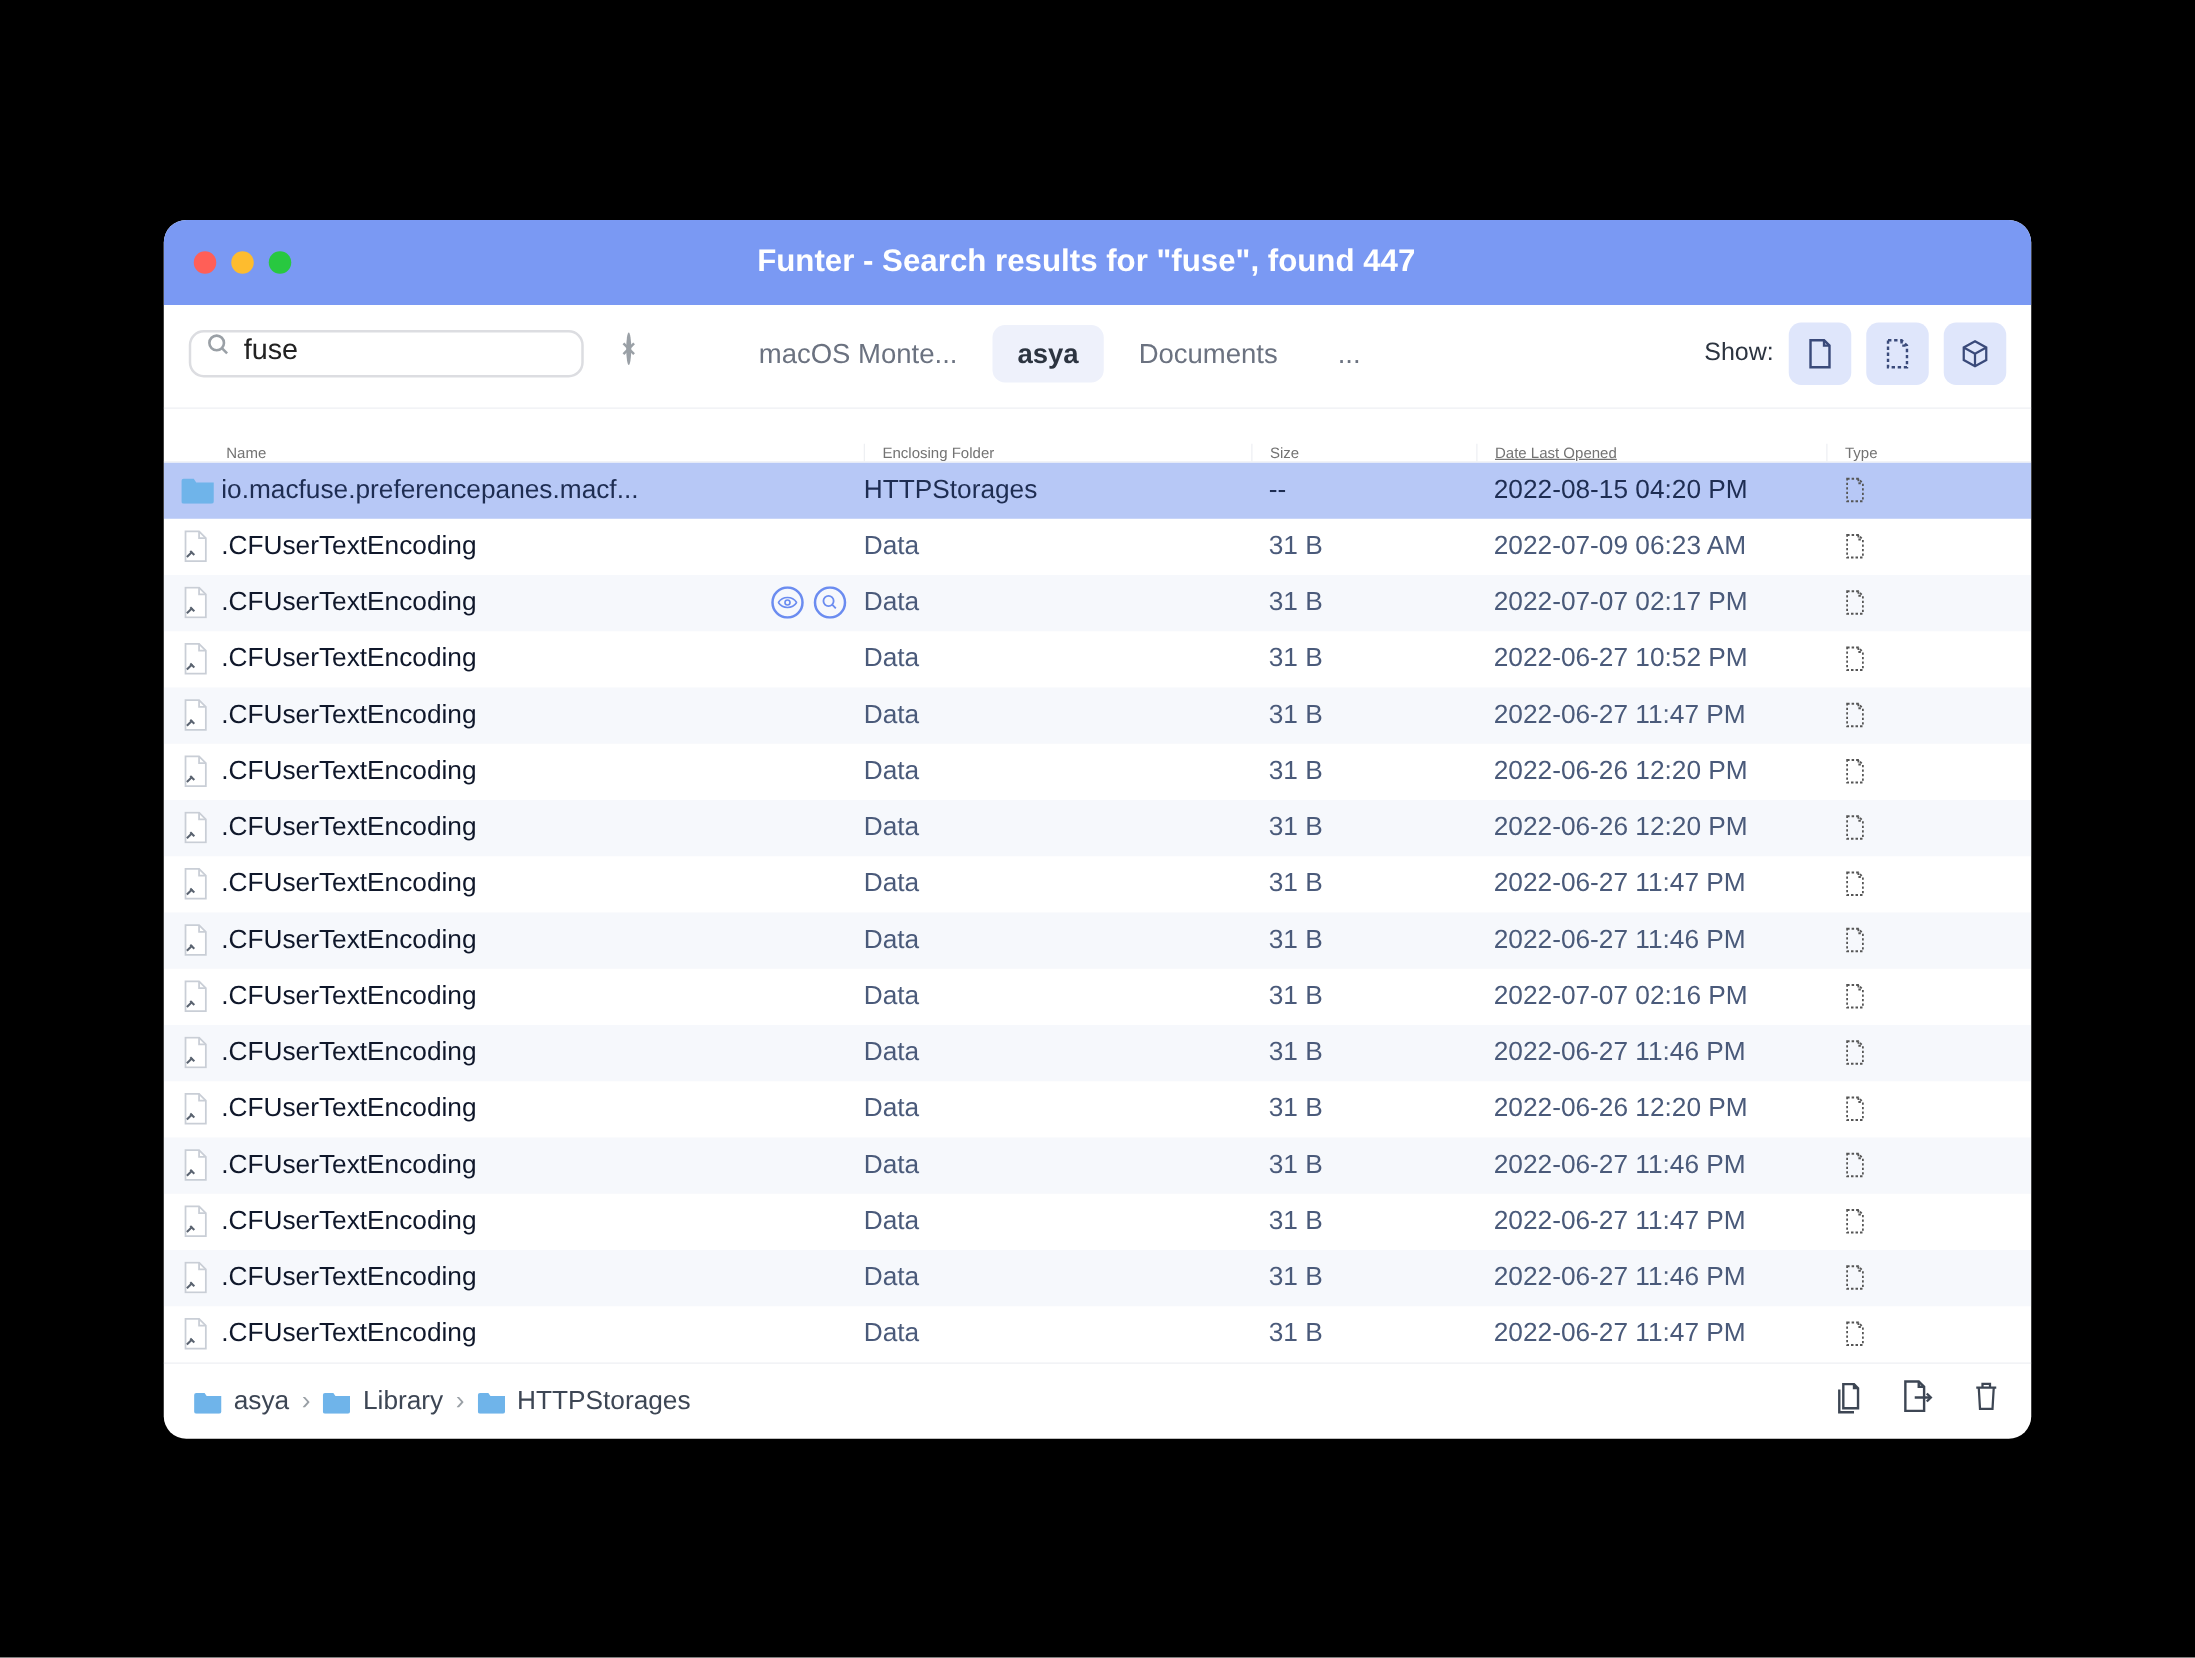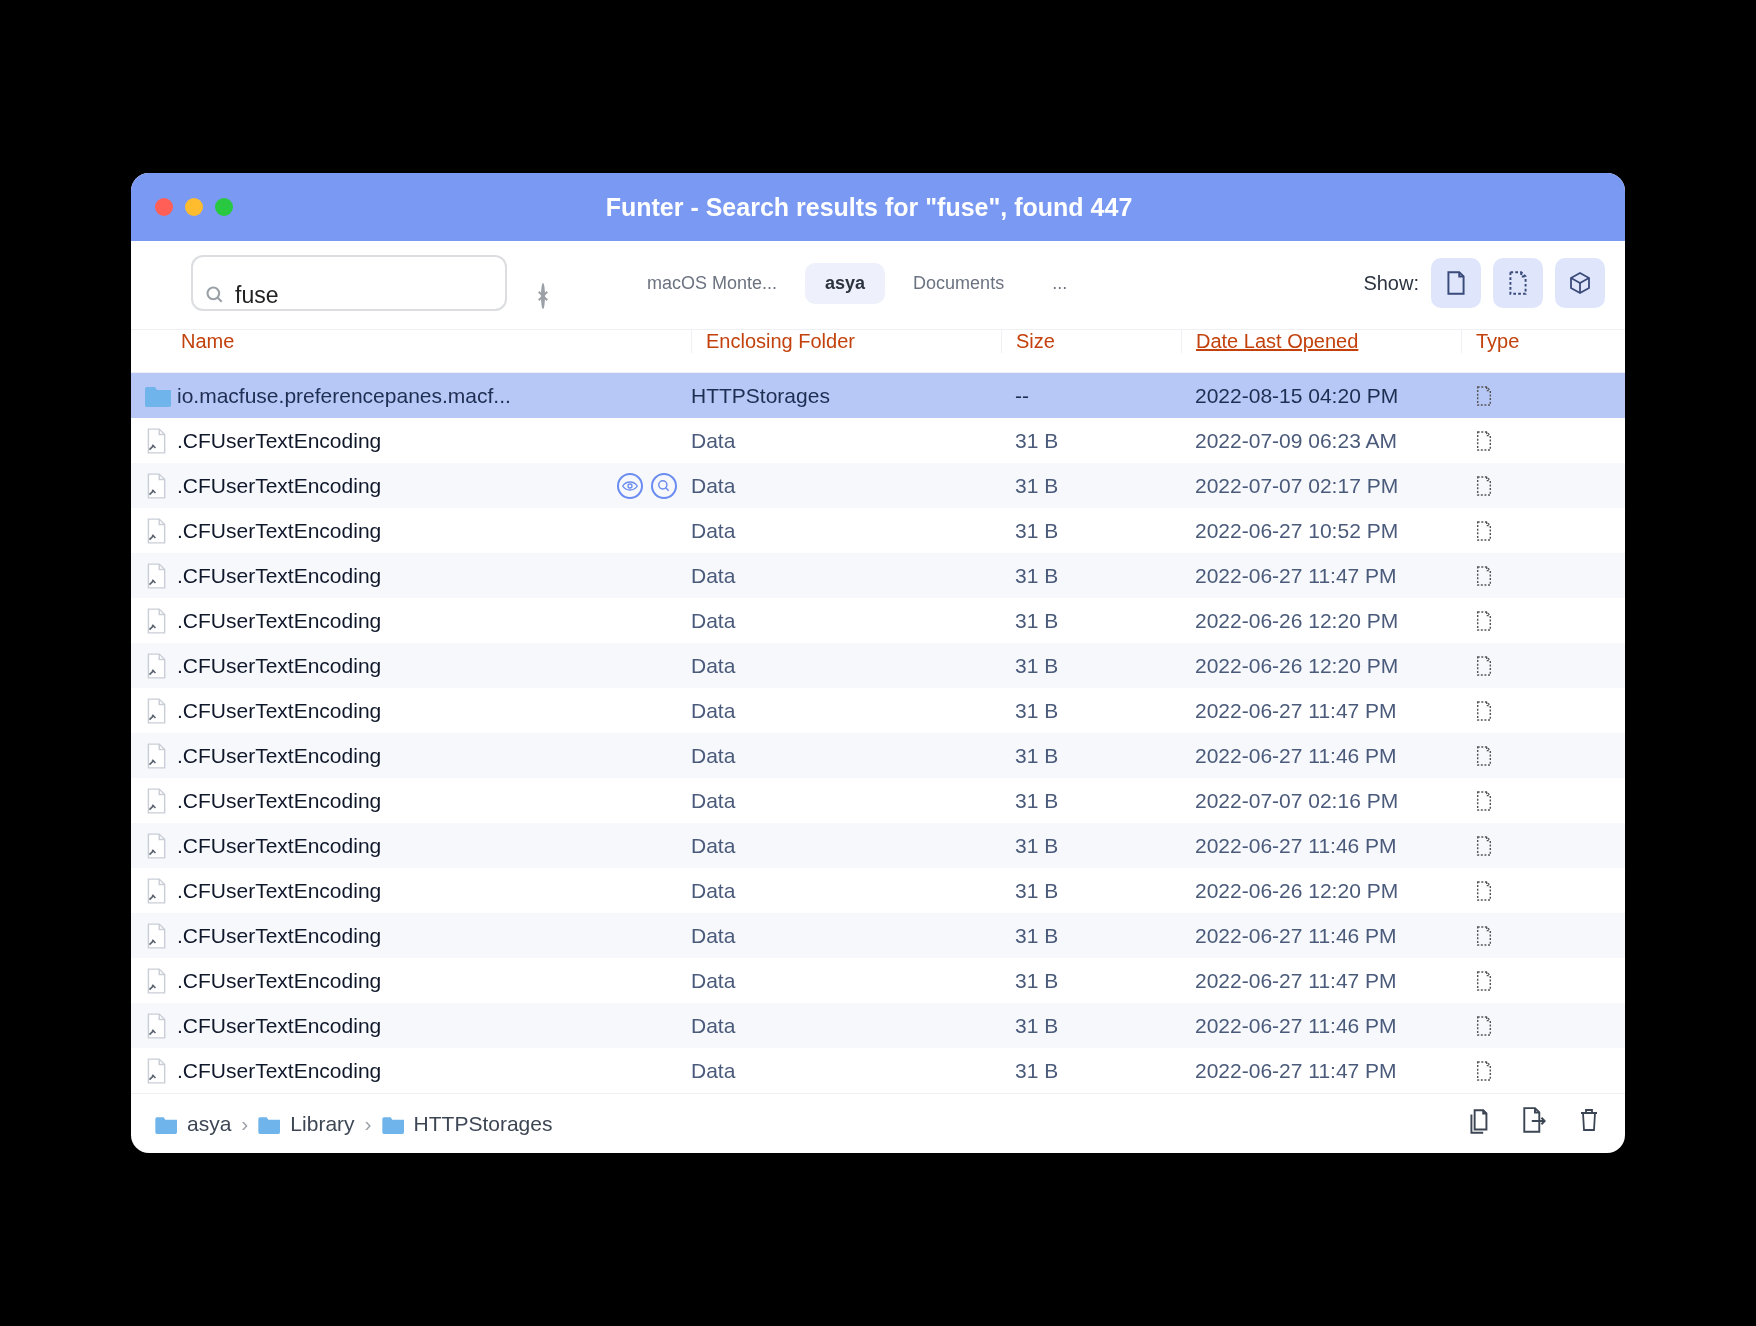--- a/index.html
+++ b/index.html
@@ -48,28 +48,27 @@
     pointer-events: none;
   }
   .toolbar {
     display: flex;
     align-items: center;
     padding: 14px 20px 18px 20px;
     gap: 20px;
   }
   .search {
     width: 316px;
-    height: 56px;
+    height: 38px;
     border: 2px solid #dcdde1;
     border-radius: 12px;
     display: flex;
-    align-items: flex-end;
+    align-items: flex-start;
     padding: 0 12px;
     gap: 10px;
-    margin-left: 40px;
   }
   .search input {
     flex: 1;
     border: none;
     outline: none;
     font-size: 23px;
     color: #222;
     background: transparent;
   }
   .search-icon {
@@ -92,21 +91,21 @@
   .clear-icon::before { transform: translate(-50%,-50%) rotate(45deg); }
   .clear-icon::after { transform: translate(-50%,-50%) rotate(-45deg); }
   .scopes {
     display: flex;
     gap: 8px;
     margin-left: 100px;
   }
   .scope {
     padding: 10px 20px;
     border-radius: 10px;
-    font-size: 18px;
+    font-size: 22px;
     color: #6b7280;
     cursor: pointer;
   }
   .scope.active {
     background: #eef1fb;
     color: #2c3440;
     font-weight: 600;
   }
   .show-group {
     margin-left: auto;
@@ -126,23 +125,23 @@
     align-items: center;
     justify-content: center;
     cursor: pointer;
     color: #3a4a7a;
   }
   .filter-btn.active { background: #dfe6fb; }
   .table-header {
     display: flex;
     padding: 0 24px 0 50px;
     height: 44px;
-    align-items: flex-start;
-    font-size: 20px;
-    color: #c2410c;
+    align-items: flex-end;
+    font-size: 12px;
+    color: #737373;
     font-weight: 500;
     border-top: 1px solid #eef0f3;
     border-bottom: 1px solid #eef0f3;
   }
   .col-name { flex: 0 0 510px; }
   .col-folder { flex: 0 0 310px; border-left: 1px solid #eef0f3; padding-left: 14px;}
   .col-size { flex: 0 0 180px; border-left: 1px solid #eef0f3; padding-left: 14px;}
   .col-date { flex: 0 0 280px; border-left: 1px solid #eef0f3; padding-left: 14px; text-decoration: underline;}
   .col-type { flex: 0 0 90px; border-left: 1px solid #eef0f3; padding-left: 14px;}
   .rows {

